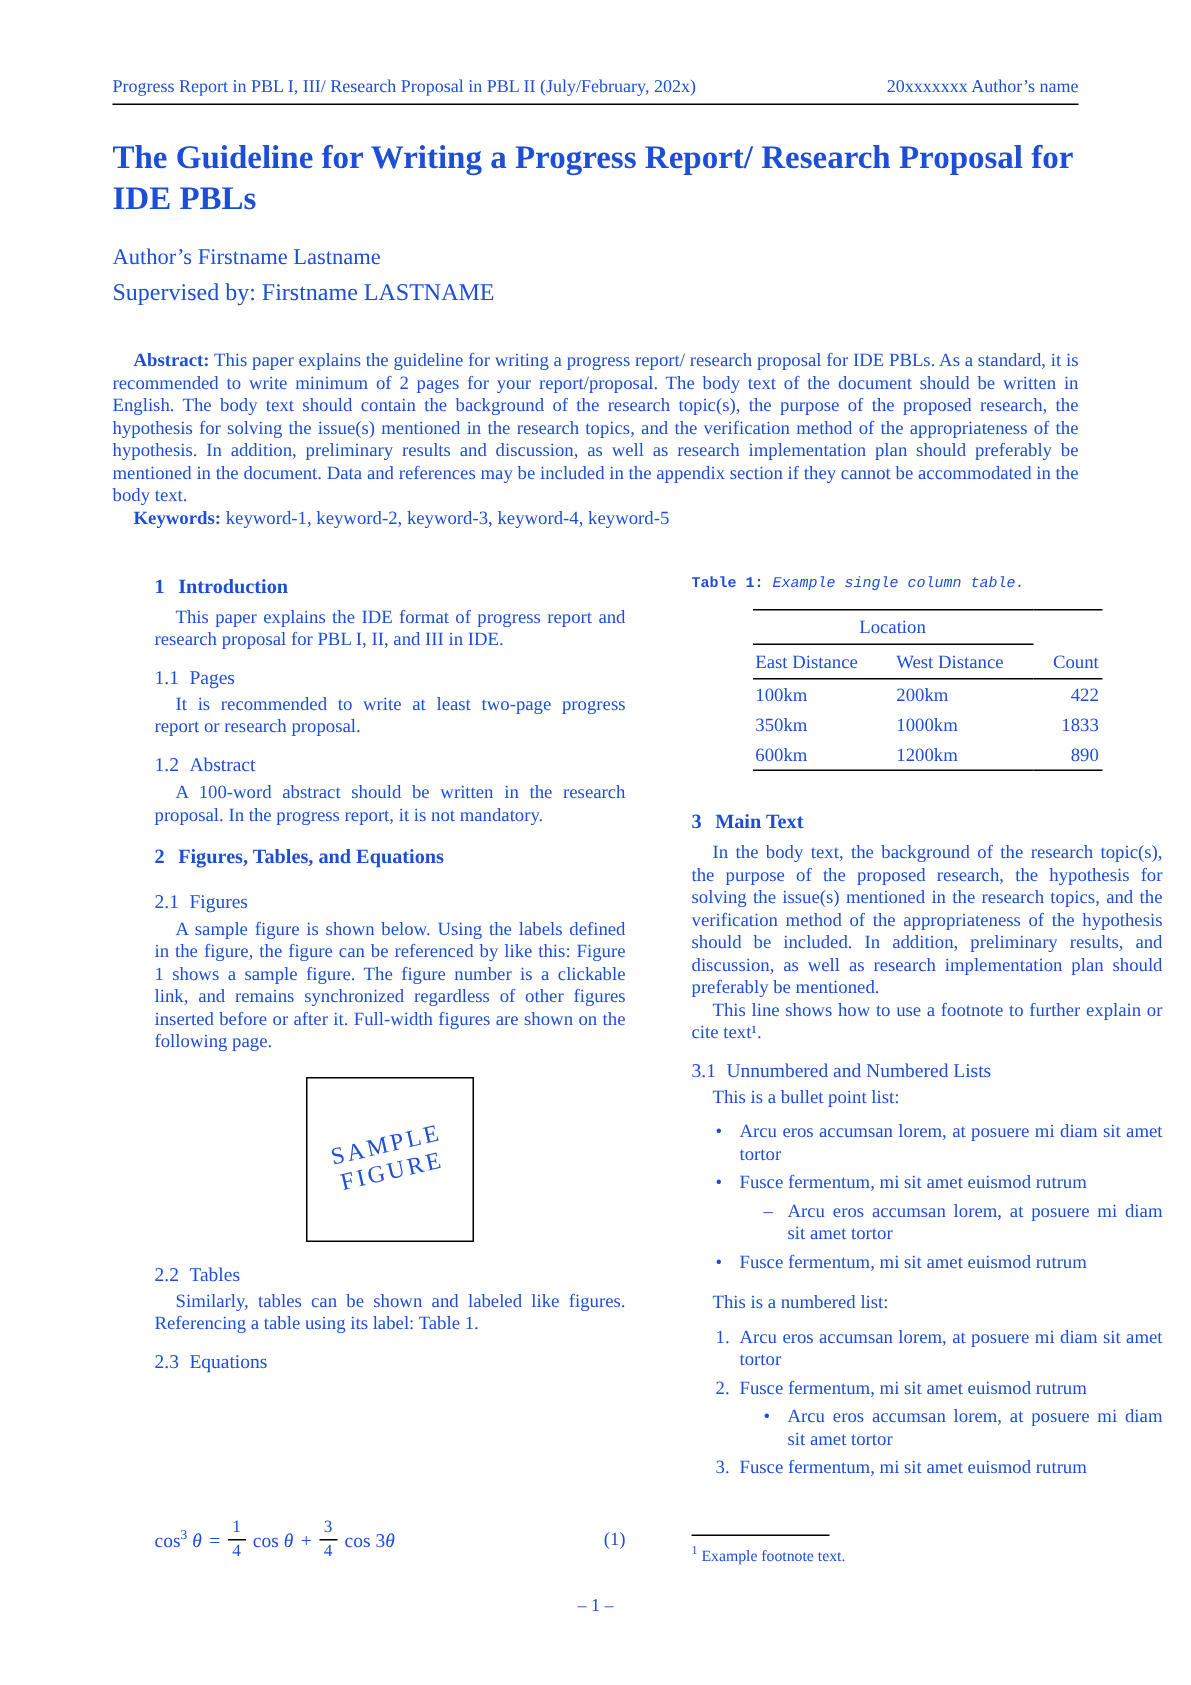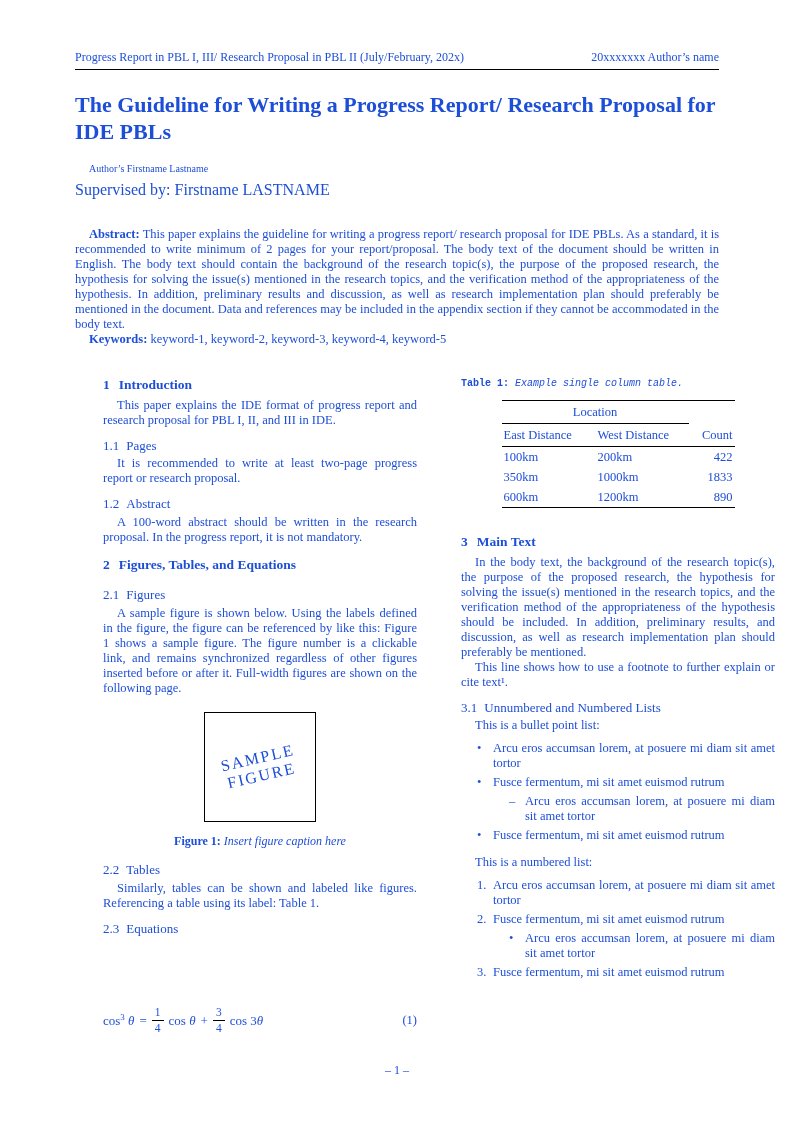--- a/index.html
+++ b/index.html
@@ -9,21 +9,21 @@
     font-family: "Liberation Serif", "DejaVu Serif", serif;
     color: #1d4ed8; position: relative; padding: 50px 75px 0 75px;
     font-size: 12.5px; line-height: 1.2; overflow: hidden;
   }
   .running-header {
     display: flex; justify-content: space-between; font-size: 12px;
     padding-bottom: 5px; border-bottom: 1px solid #000;
   }
   .paper-title { font-size: 22px; font-weight: bold; line-height: 1.2; margin: 22px 0 16px 0; }
   .author-row { display: flex; justify-content: space-between; align-items: flex-start; margin-top: 18px; }
-  .author-name { font-size: 10px; margin-left: 14px; }
+  .author-name { font-size: 15px; }
   .supervised { font-size: 16px; margin-top: 5px; }
   .affiliation { font-size: 12px; padding-top: 3px; }
   .abstract { margin-top: 28px; }
   .para { margin: 0; text-align: justify; text-indent: 14px; }
   .bold { font-weight: bold; }
   .columns { display: flex; gap: 16px; margin-top: 30px; height: 668px; }
   .col { flex: 0 0 314px; width: 314px; display: flex; flex-direction: column; margin-left: 28px; }
   h2.sec { font-size: 13.5px; font-weight: bold; margin: 12px 0 4px 0; line-height: 1.2; }
   h2.sec.first { margin-top: 0; }
   h3.subsec { font-size: 13px; font-weight: normal; margin: 10px 0 3px 0; line-height: 1.2; }
@@ -134,24 +134,20 @@
         <span class="head-num">2.1</span><span>Figures</span>
       </h3>
       <p class="para">A sample figure is shown below. Using the labels defined in the figure, the figure can be referenced by like this: Figure 1 shows a sample figure. The figure number is a clickable link, and remains synchronized regardless of other figures inserted before or after it. Full-width figures are shown on the following page.</p>
 
       <div class="figure-wrap">
         <div class="figure-box">
           <div class="figure-placeholder">
             <span>SAMPLE</span><br>
             <span>FIGURE</span>
           </div>
-        </div>
-        <div class="figure-caption">
-          <span class="bold">Figure 1:</span>
-          <span class="caption-italic">Insert figure caption here</span>
         </div>
       </div>
 
       <h3 class="subsec">
         <span class="head-num">2.2</span><span>Tables</span>
       </h3>
       <p class="para">Similarly, tables can be shown and labeled like figures. Referencing a table using its label: Table 1.</p>
 
       <h3 class="subsec">
         <span class="head-num">2.3</span><span>Equations</span>
@@ -259,19 +255,26 @@
         <div class="list-item nested">
           <span class="marker">•</span>
           <span class="item-text">Arcu eros accumsan lorem, at posuere mi diam sit amet tortor</span>
         </div>
         <div class="list-item">
           <span class="marker">3.</span>
           <span class="item-text">Fusce fermentum, mi sit amet euismod rutrum</span>
         </div>
       </div>
 
+      <div class="footnote">
+        <div class="footnote-rule"></div>
+        <div class="footnote-text">
+          <sup>1</sup>
+          <span>Example footnote text.</span>
+        </div>
+      </div>
 
     </div>
   </div>
 
   <footer class="page-footer">– 1 –</footer>
 
 </div>
 
 </body></html>

